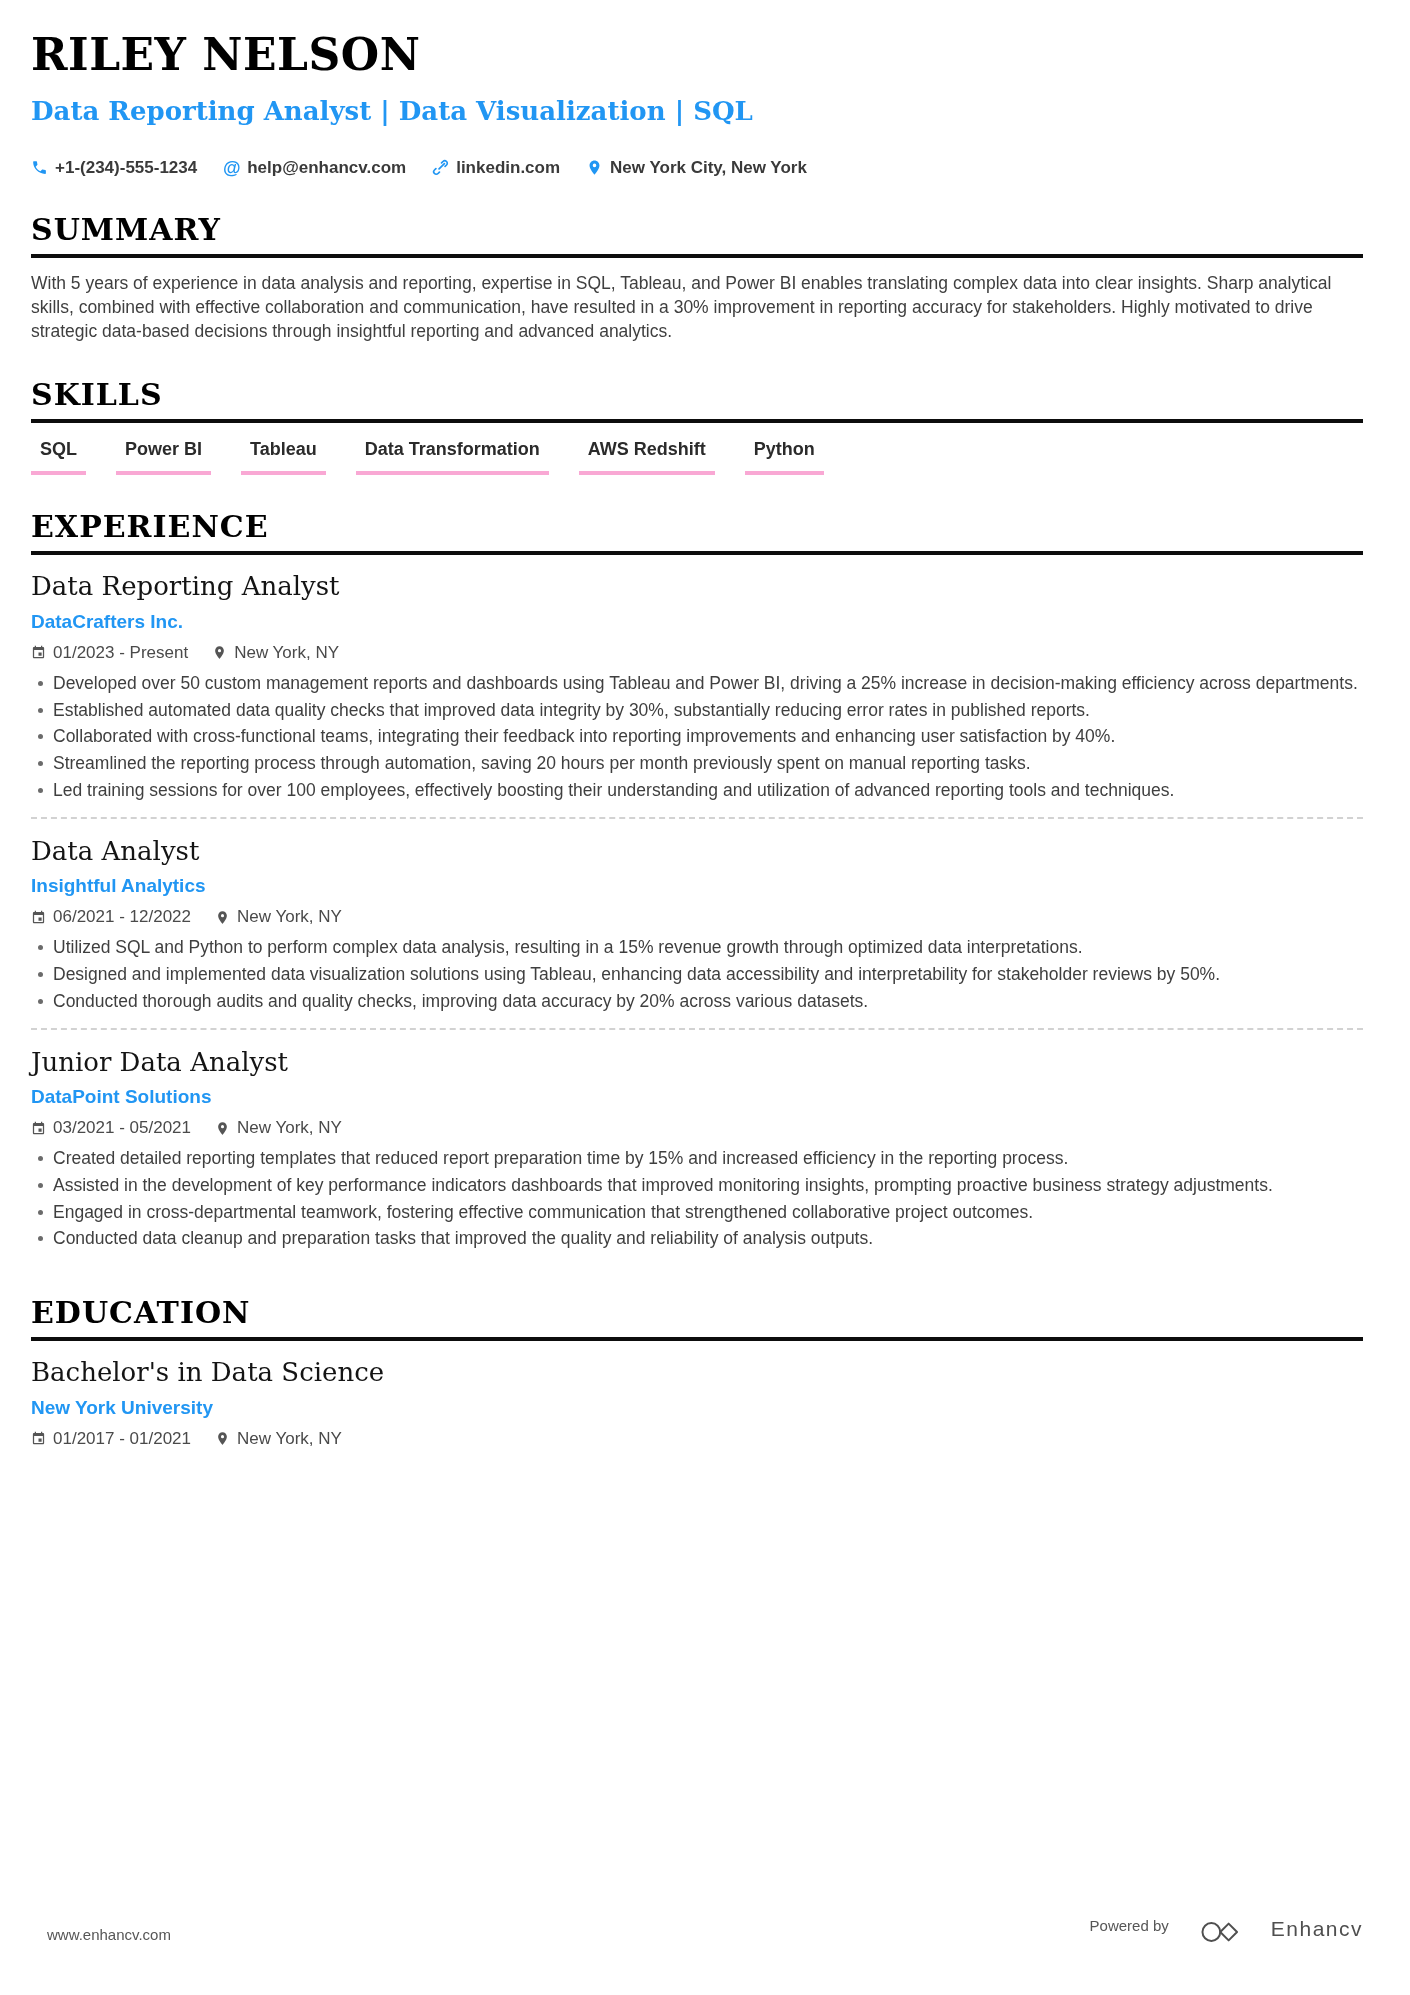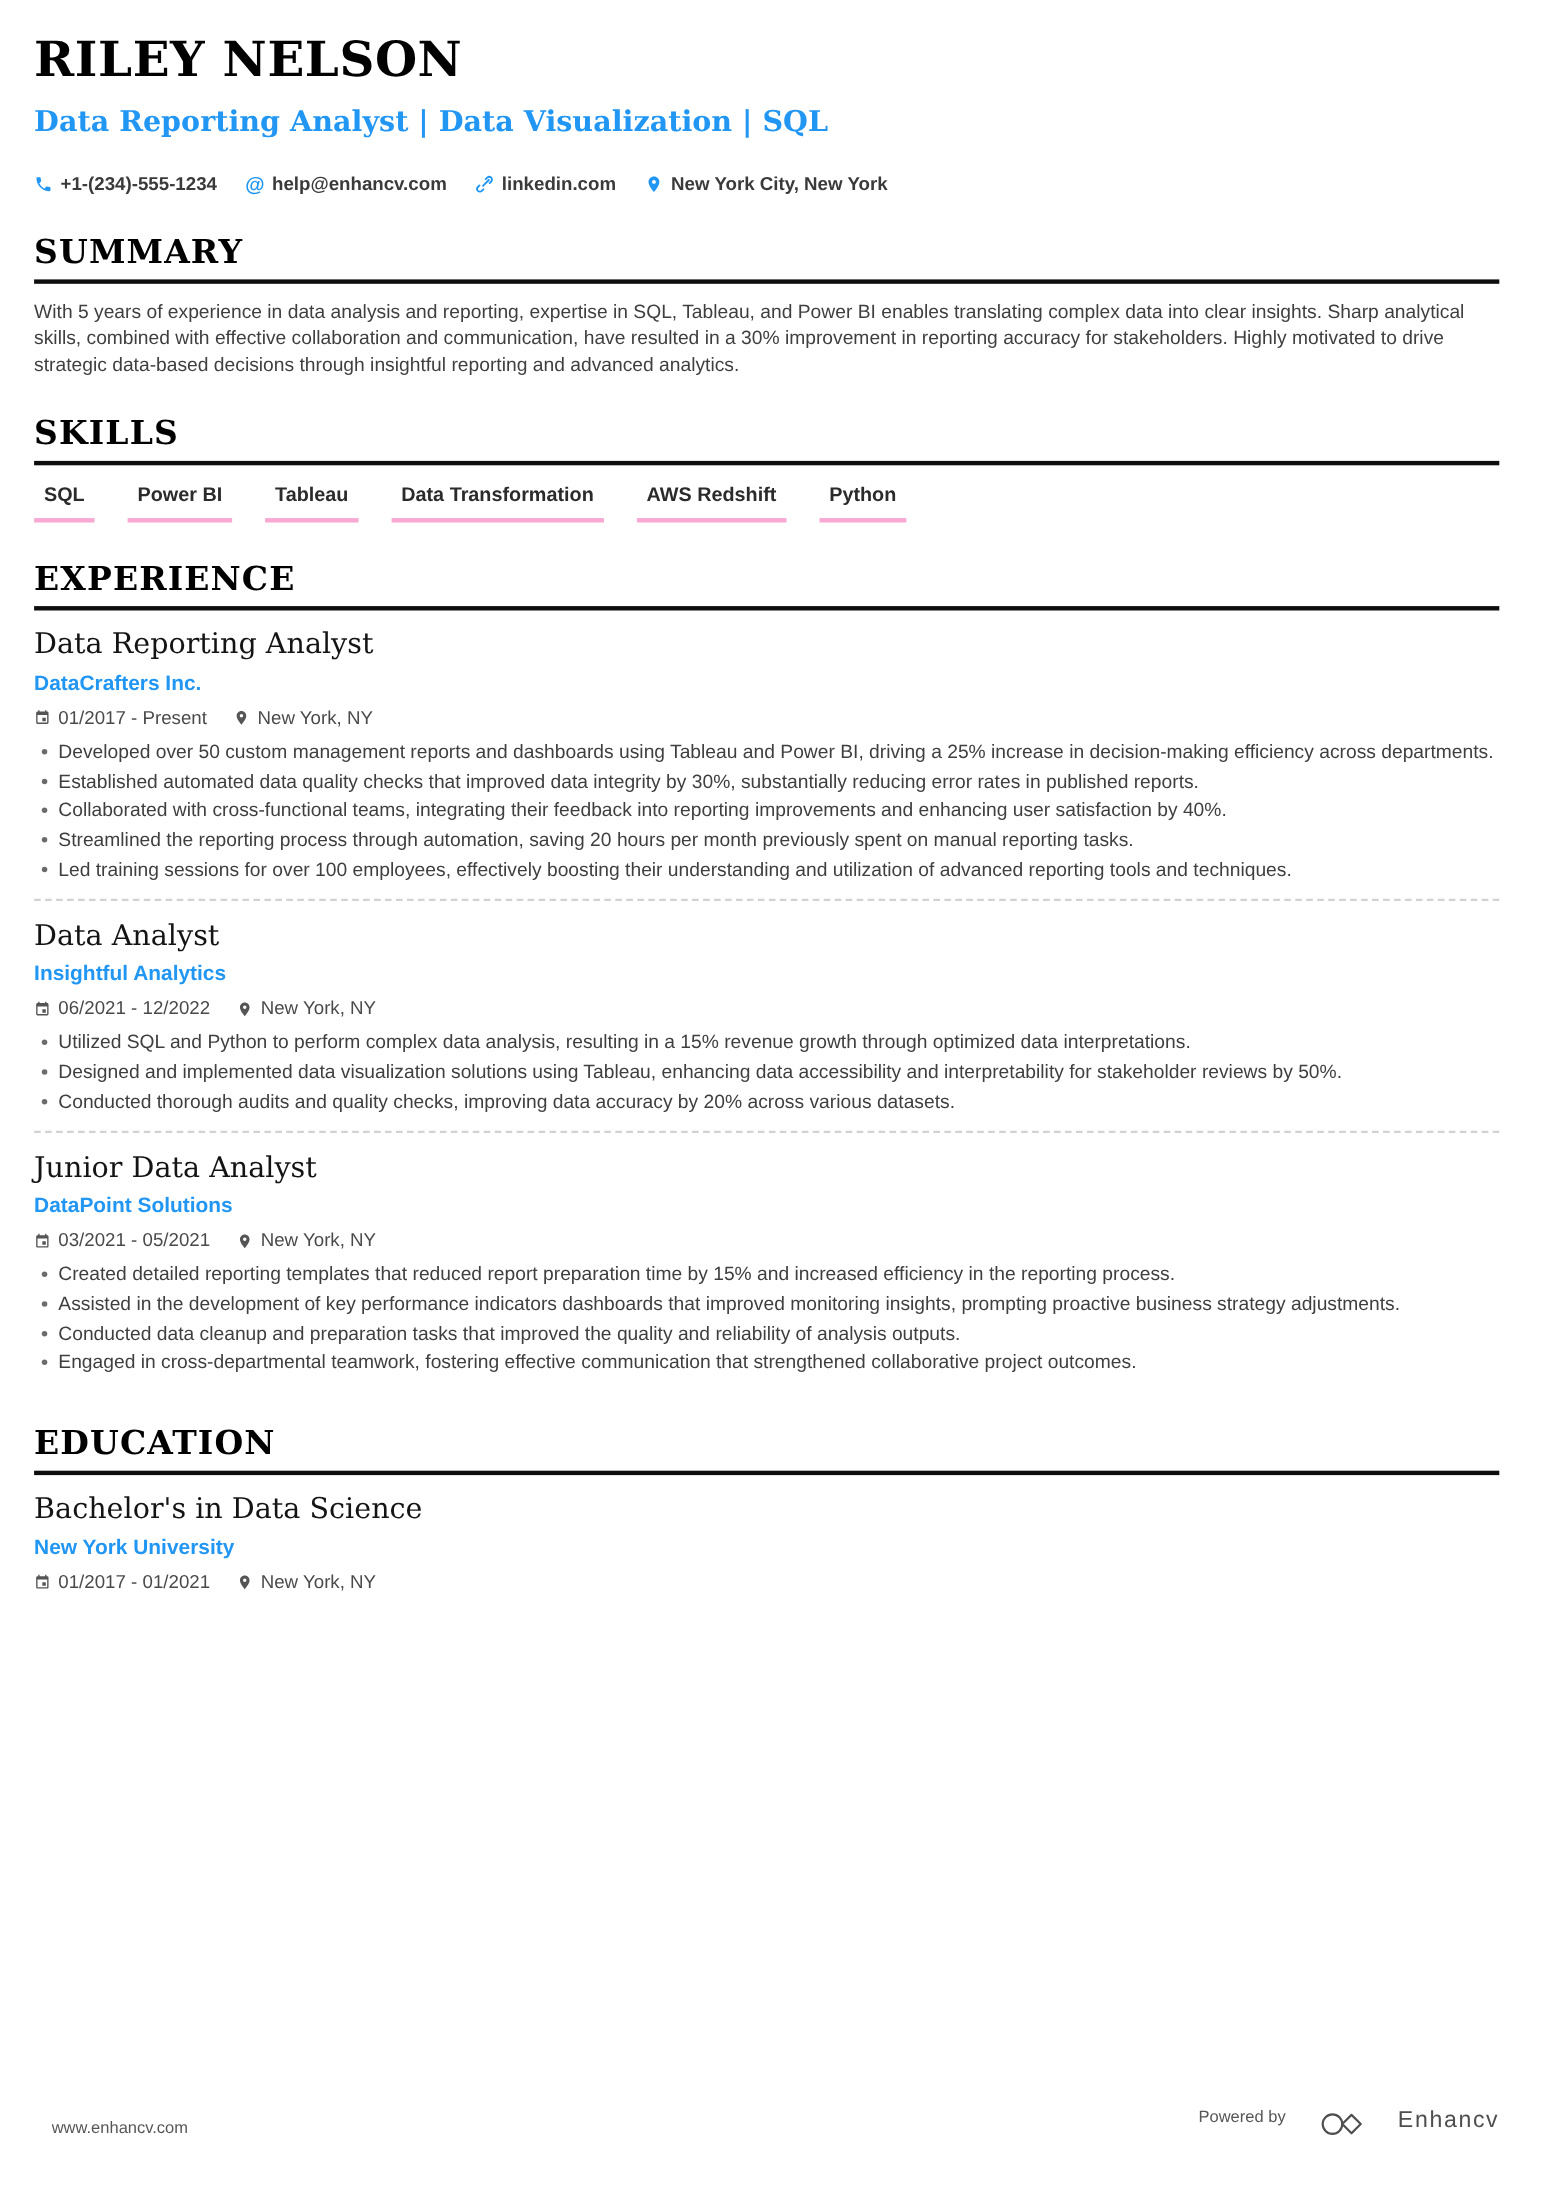--- a/index.html
+++ b/index.html
@@ -147,21 +147,21 @@
     <div class="section-body">
 
       <div class="entry">
         <div class="entry-title">Data Reporting Analyst</div>
         <div class="entry-company">DataCrafters Inc.</div>
         <div class="entry-meta">
           <span class="meta-item">
             <svg viewBox="0 0 24 24">
                 <path d="M17 12h-5v5h5v-5zM16 1v2H8V1H6v2H5c-1.11 0-1.99.9-1.99 2L3 19c0 1.1.89 2 2 2h14c1.1 0 2-.9 2-2V5c0-1.1-.9-2-2-2h-1V1h-3zm3 18H5V8h14v11z"></path>
               </svg>
-            <span>01/2017 - Present</span>
+            <span>01/2023 - Present</span>
           </span>
           <span class="meta-item">
             <svg viewBox="0 0 24 24">
                 <path d="M12 2C8.13 2 5 5.13 5 9c0 5.25 7 13 7 13s7-7.75 7-13c0-3.87-3.13-7-7-7zm0 9.5a2.5 2.5 0 110-5 2.5 2.5 0 010 5z"></path>
               </svg>
             <span>New York, NY</span>
           </span>
         </div>
         <ul class="bullets">
           <li>Developed over 50 custom management reports and dashboards using Tableau and Power BI, driving a 25% increase in decision-making efficiency across departments.</li>
@@ -209,22 +209,22 @@
           <span class="meta-item">
             <svg viewBox="0 0 24 24">
                 <path d="M12 2C8.13 2 5 5.13 5 9c0 5.25 7 13 7 13s7-7.75 7-13c0-3.87-3.13-7-7-7zm0 9.5a2.5 2.5 0 110-5 2.5 2.5 0 010 5z"></path>
               </svg>
             <span>New York, NY</span>
           </span>
         </div>
         <ul class="bullets">
           <li>Created detailed reporting templates that reduced report preparation time by 15% and increased efficiency in the reporting process.</li>
           <li>Assisted in the development of key performance indicators dashboards that improved monitoring insights, prompting proactive business strategy adjustments.</li>
+          <li>Engaged in cross-departmental teamwork, fostering effective communication that strengthened collaborative project outcomes.</li>
           <li>Conducted data cleanup and preparation tasks that improved the quality and reliability of analysis outputs.</li>
-          <li>Engaged in cross-departmental teamwork, fostering effective communication that strengthened collaborative project outcomes.</li>
         </ul>
       </div>
 
     </div>
   </div>
 
   <div class="section" style="margin-top:44px">
     <div class="section-heading">EDUCATION</div>
     <div class="section-body">
       <div class="entry">

